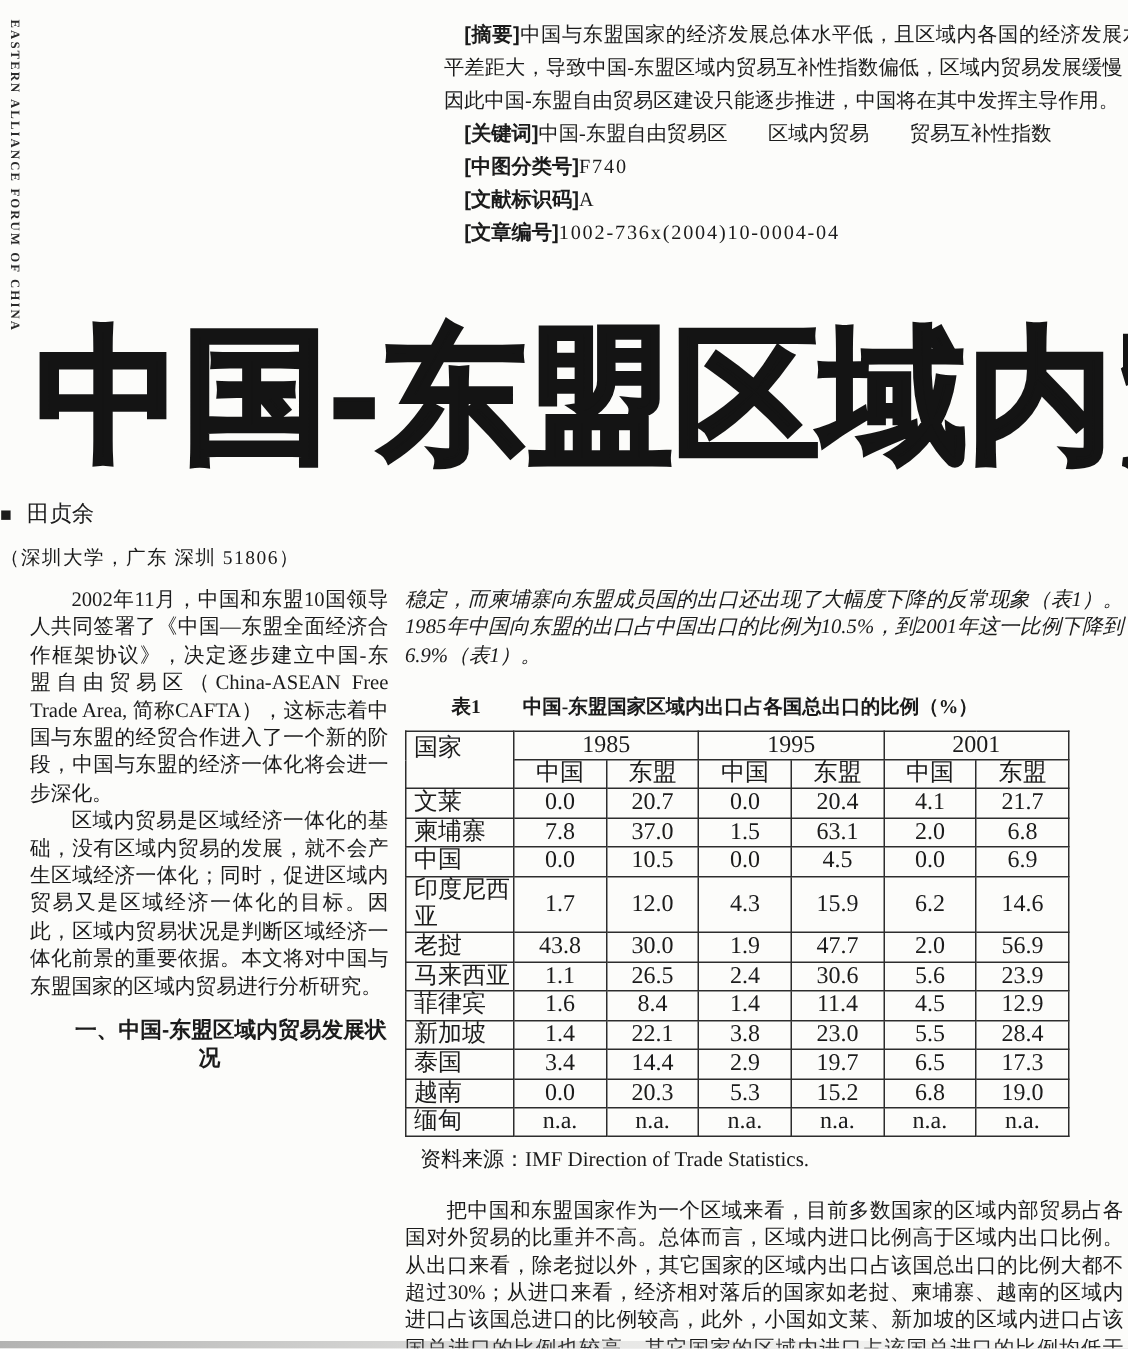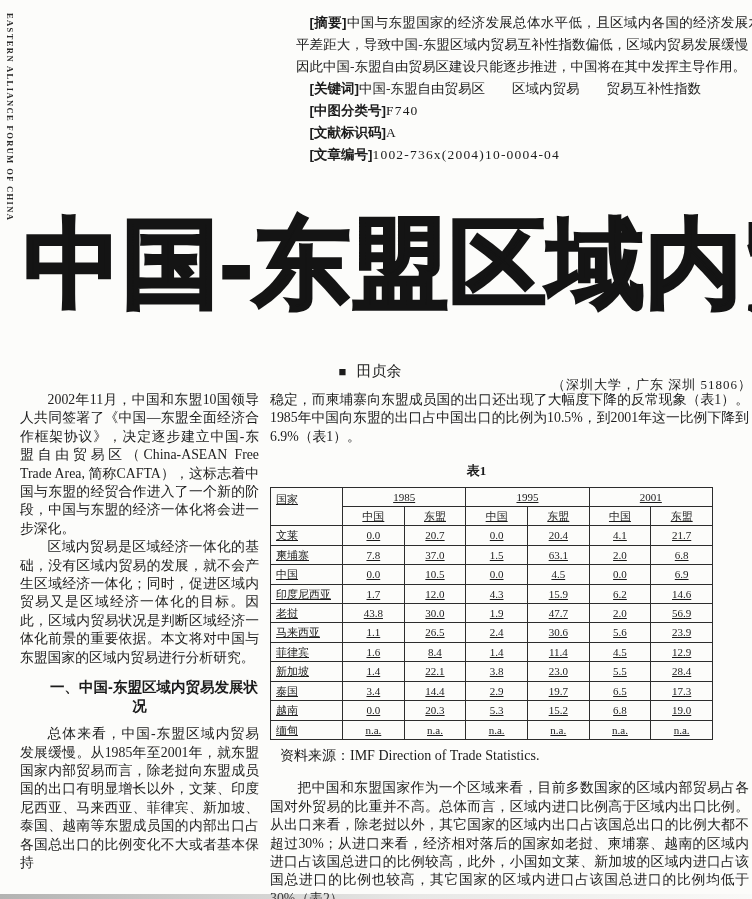--- a/index.html
+++ b/index.html
@@ -24,41 +24,41 @@
   .meta .num { letter-spacing:1.2px; }
   
   .big-title {
     position:absolute; left:24px; top:208px; width:728px; height:118px;
     overflow:hidden; white-space:nowrap;
     font-family:"Liberation Sans", sans-serif; font-weight:800;
     font-size:97px; line-height:112px; letter-spacing:1px;
     -webkit-text-stroke:3px #141414; color:#141414;
   }
   
-  .author-line { position:absolute; left:0; top:333px; width:740px; text-align:center;
-                 font-size:15px; font-family:Liberation Sans, sans-serif;margin-top:29px; }
+  .author-line { position:absolute; left:0; top:333px; width:740px; 
+                 font-size:15px; font-family:Liberation Sans, sans-serif; }
   .author-line .sq { font-size:13px; margin-right:10px; }
-  .affil-line { position:absolute; left:0; top:376px; width:752px; text-align:right;
+  .affil-line { position:absolute; left:0; top:363px; width:752px; text-align:left;
                 font-size:13px; letter-spacing:1px; }
   
   .col { position:absolute; top:391px; font-size:13.8px; line-height:18.4px;
          text-align:justify; }
   .col-left  { left:20px;  width:239px; }
   .col-right { left:270px; width:479px; }
   .col p.ind { text-indent:2em; margin:0; }
-  .col p.noind { text-indent:0; margin:0; }
+  .col p.noind { text-indent:0; margin:0;font-style:italic; }
   .sec-heading { font-family:"Liberation Sans", sans-serif; font-weight:bold;
                  font-size:14.5px; line-height:19px; text-indent:2em;
                  margin:11px 0 9px 0; text-align:center; }
   
   .tbl-wrap { margin-top:16px; width:413px; }
   .tbl-caption { display:flex; justify-content:center; gap:28px;
                  font-size:13px; font-weight:bold; margin-bottom:6px; }
-  table.t1 { border-collapse:collapse; width:443px; font-size:11px;
-             border:1.5px solid #222; table-layout:fixed;text-decoration:underline; }
+  table.t1 { border-collapse:collapse; width:443px; font-size:16px;
+             border:1.5px solid #222; table-layout:fixed; }
   table.t1 th, table.t1 td { border:1px solid #2d2d2d; height:18px;
              padding:0 2px; text-align:center; font-weight:normal; }
   table.t1 col.c-country { width:72px; }
   table.t1 td.country { text-align:left; padding-left:5px; }
   table.t1 th.country-h { text-align:left; padding-left:5px; vertical-align:top; padding-top:2px; }
   .tbl-source { font-size:14px; margin-top:7px; padding-left:10px; }
   .p-after-table { margin-top:14px !important; }
   
   .scan-edge { position:absolute; left:0; bottom:0; width:752px; height:5px;
     background:linear-gradient(to right, rgba(90,90,90,.45), rgba(150,150,150,.2) 55%, rgba(200,200,200,.05));
@@ -83,29 +83,29 @@
 
   <div class="author-line">
     <span class="sq">■</span><span>田贞余</span>
   </div>
   <div class="affil-line">（深圳大学，广东 深圳 51806）</div>
 
   <div class="col col-left">
     <p class="ind">2002年11月，中国和东盟10国领导人共同签署了《中国—东盟全面经济合作框架协议》，决定逐步建立中国-东盟自由贸易区（China-ASEAN Free Trade Area, 简称CAFTA），这标志着中国与东盟的经贸合作进入了一个新的阶段，中国与东盟的经济一体化将会进一步深化。</p>
     <p class="ind">区域内贸易是区域经济一体化的基础，没有区域内贸易的发展，就不会产生区域经济一体化；同时，促进区域内贸易又是区域经济一体化的目标。因此，区域内贸易状况是判断区域经济一体化前景的重要依据。本文将对中国与东盟国家的区域内贸易进行分析研究。</p>
     <p class="sec-heading">一、中国-东盟区域内贸易发展状况</p>
-    <p class="ind">总体来看，中国-东盟区域内贸易发展缓慢。从1985年至2001年，就东盟国家内部贸易而言，除老挝向东盟成员国的出口有明显增长以外，文莱、印度尼西亚、马来西亚、菲律宾、新加坡、泰国、越南等东盟成员国的内部出口占各国总出口的比例变化不大或者基本保持</p>
   </div>
 
   <div class="col col-right">
     <p class="noind">稳定，而柬埔寨向东盟成员国的出口还出现了大幅度下降的反常现象（表1）。1985年中国向东盟的出口占中国出口的比例为10.5%，到2001年这一比例下降到6.9%（表1）。</p>
 
     <div class="tbl-wrap">
       <div class="tbl-caption">
         <span>表1</span>
+        <span>中国-东盟国家区域内出口占各国总出口的比例（%）</span>
       </div>
       <table class="t1">
         <colgroup>
             <col class="c-country">
             <col>
             <col>
             <col>
             <col>
             <col>
             <col>

